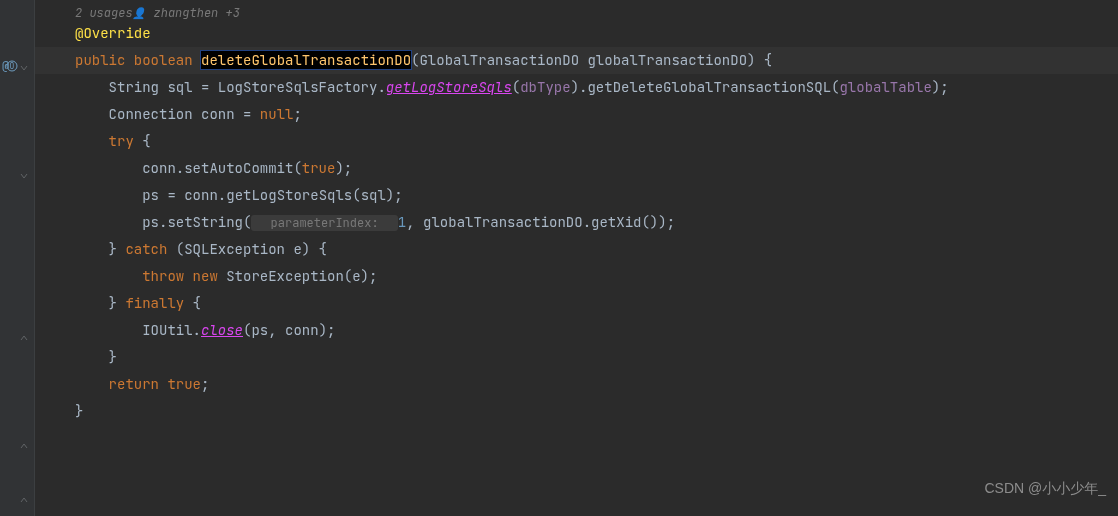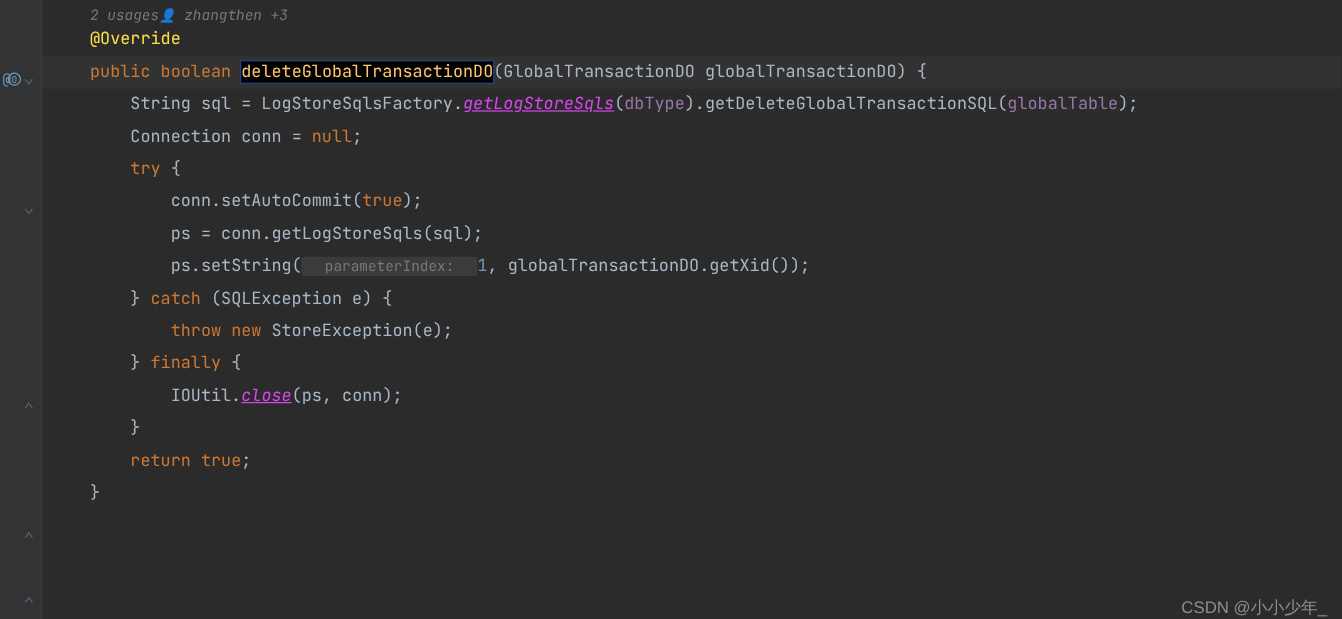--- a/index.html
+++ b/index.html
@@ -75,21 +75,21 @@
     .hint {
       color: #787878;
       font-size: 12px;
       background: #3b3b3b;
       padding: 0 12px;
       border-radius: 3px;
     }
     .number { color: #6897bb; }
     .watermark {
       position: absolute;
-      bottom: 0;
+      bottom: 18px;
       right: 12px;
       color: #9e9e9e;
       font-size: 14px;
       font-family: sans-serif;
       opacity: 0.85;
     }
     .override-icon {
       position: absolute;
       left: 2px;
       top: 58px;

